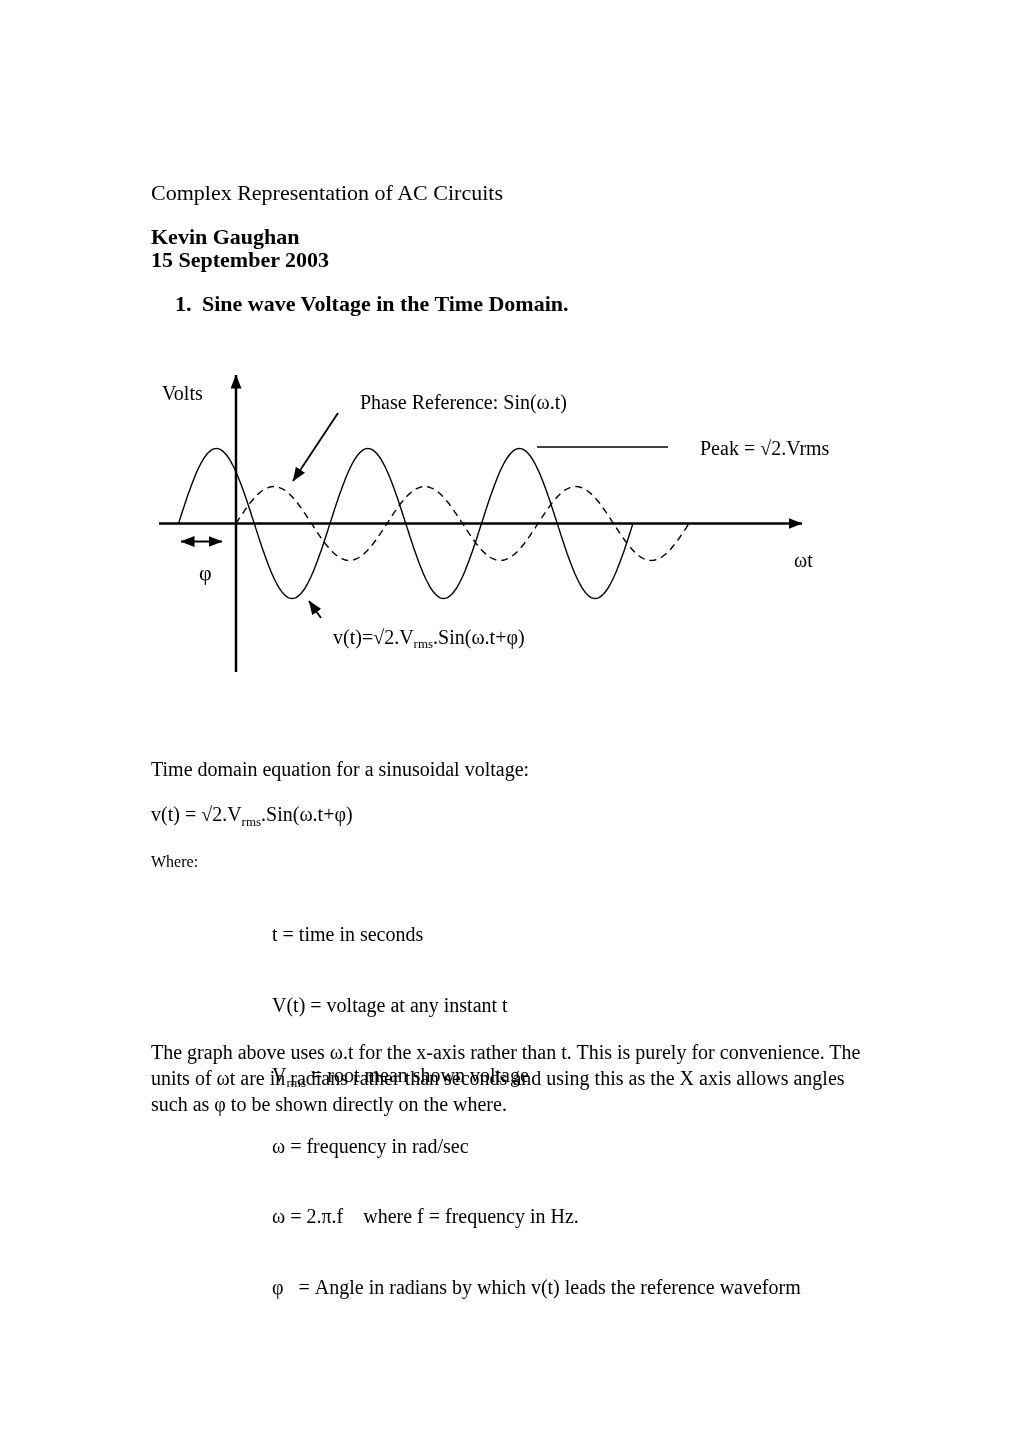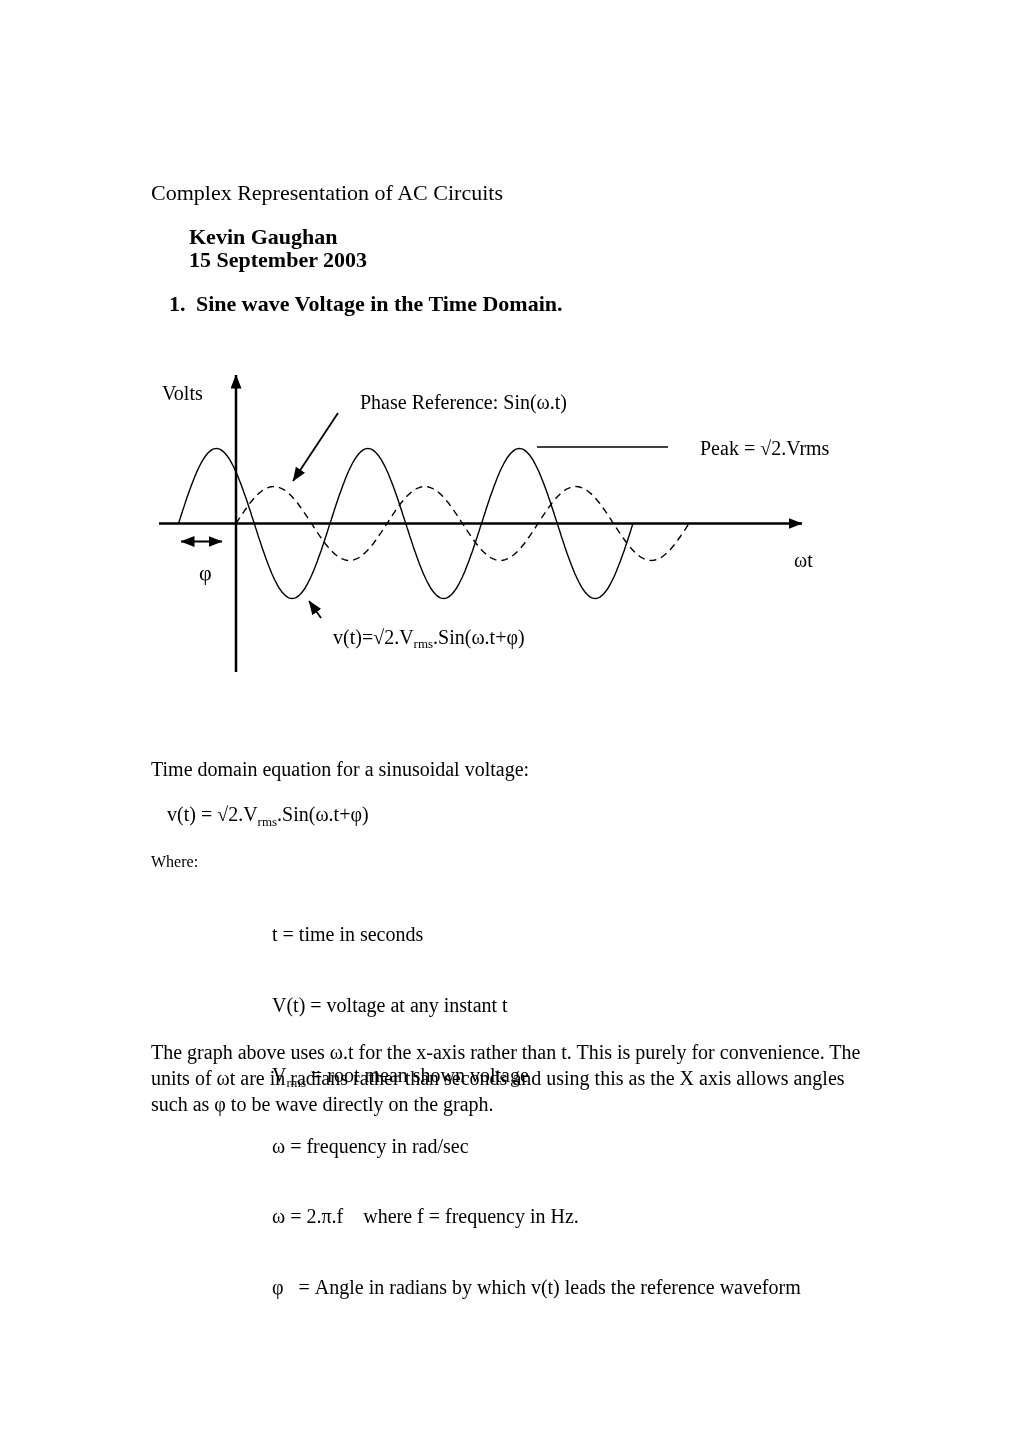--- a/index.html
+++ b/index.html
@@ -7,26 +7,26 @@
     position:relative;
     width:1020px; height:1443px;
     background:#ffffff;
     font-family:"Liberation Serif", serif;
     color:#000;
     overflow:hidden;
   }
   .abs { position:absolute; }
 
   .title       { left:151px; top:181px;  font-size:22px; font-weight:normal; line-height:24px; white-space:nowrap; }
-  .byline      { left:151px; top:226px;  font-size:22px; font-weight:bold; line-height:22.5px; white-space:nowrap;margin-left:38px; }
-  .section     { left:169px; top:292px;  font-size:22px; font-weight:bold; line-height:24px; white-space:nowrap; }
+  .byline      { left:151px; top:226px;  font-size:22px; font-weight:bold; line-height:22.5px; white-space:nowrap; }
+  .section     { left:175px; top:292px;  font-size:22px; font-weight:bold; line-height:24px; white-space:nowrap; }
   .section-num { display:inline-block; width:27px; }
 
   .intro       { left:151px; top:757px;  font-size:20px; line-height:24px; white-space:nowrap; }
-  .equation    { left:167px; top:802px;  font-size:20px; line-height:24px; white-space:nowrap; }
+  .equation    { left:151px; top:802px;  font-size:20px; line-height:24px; white-space:nowrap; }
   .where       { left:151px; top:850px;  font-size:16px; line-height:24px; white-space:nowrap; }
   .defs        { left:272px; top:876px;  font-size:20px; line-height:23.5px; white-space:pre-wrap; }
   .closing     { left:151px; top:1039px; font-size:20px; line-height:26px; white-space:nowrap;font-family:Liberation Serif, serif; }
 
   sub { font-size:13px; line-height:0; }
 
   svg.figure { position:absolute; left:0; top:0; width:1020px; height:1443px; }
   svg.figure text { font-family:"Liberation Serif", serif; font-size:20px; fill:#000; }
   svg.figure .phi-label { font-size:22px; }
   svg.figure .svgsub { font-size:13px; }
@@ -94,16 +94,16 @@
     <div><span>V(t) = voltage at any instant t</span><sub></sub><span></span></div>
     <div><span>V</span><sub>rms</sub><span> = root mean shown voltage</span></div>
     <div><span>ω = frequency in rad/sec</span><sub></sub><span></span></div>
     <div><span>ω = 2.π.f    where f = frequency in Hz.</span><sub></sub><span></span></div>
     <div><span>φ   = Angle in radians by which v(t) leads the reference waveform</span><sub></sub><span></span></div>
   </div>
 
   <div class="abs closing">
     <div>The graph above uses ω.t for the x-axis rather than t. This is purely for convenience. The</div>
     <div>units of ωt are in radians rather than seconds and using this as the X axis allows angles</div>
-    <div>such as φ to be wave directly on the graph.</div>
+    <div>such as φ to be shown directly on the where.</div>
   </div>
 
 </div>
 
 </body></html>

